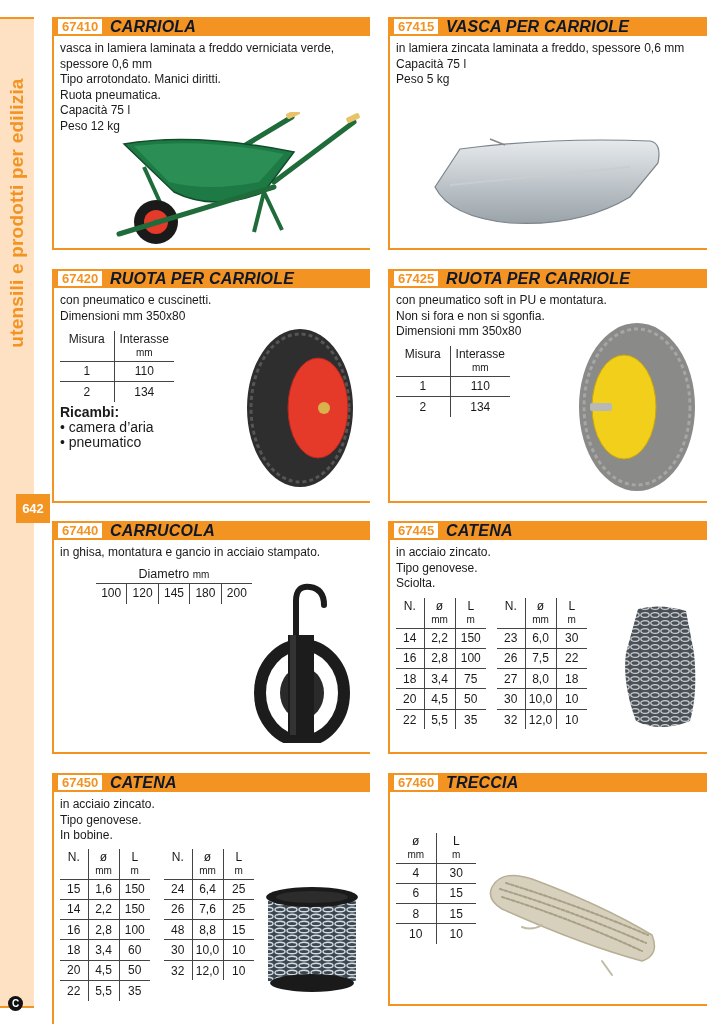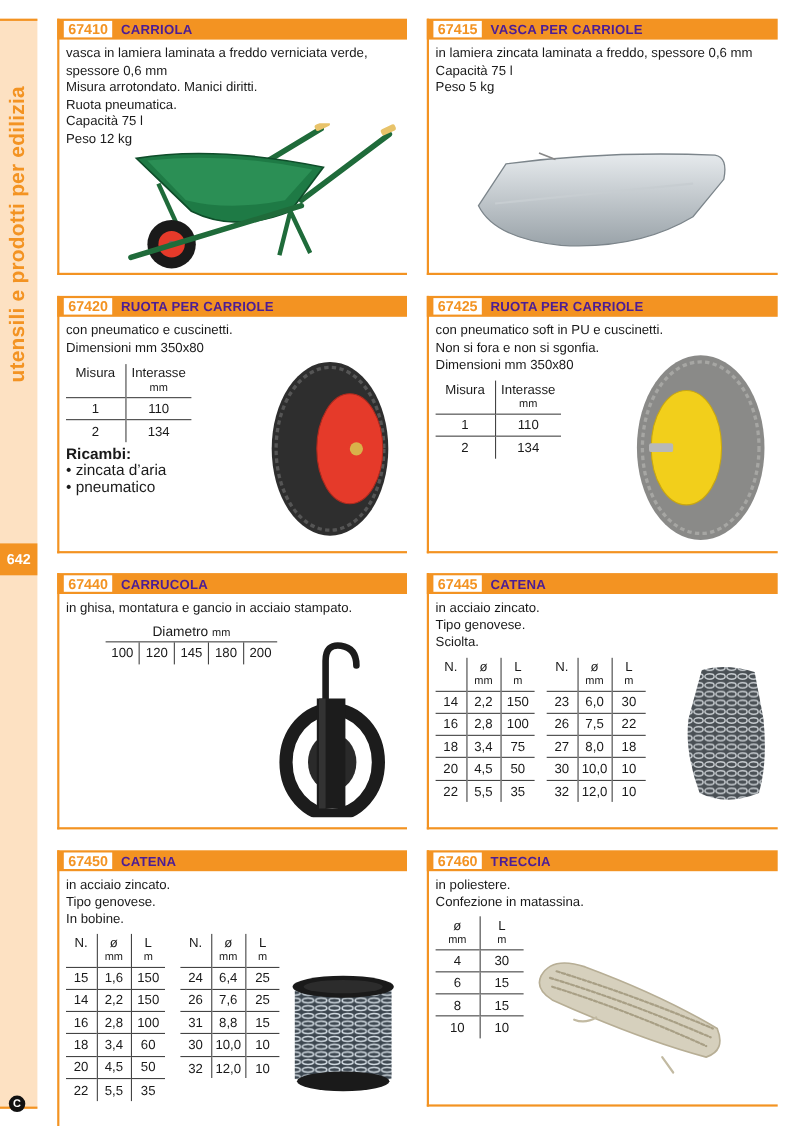--- a/index.html
+++ b/index.html
@@ -2,27 +2,27 @@
 <html><head>
 <meta charset="utf-8">
 <style>
   * { box-sizing: border-box; margin: 0; padding: 0; }
   html, body { width: 724px; height: 1024px; background: #ffffff; overflow: hidden; }
   body { position: relative; font-family: "Liberation Sans", "DejaVu Sans", sans-serif; color: #1a1a1a; }
 
   .sidebar { position: absolute; left: 0; top: 17px; width: 34px; height: 991px; background: #fde1c2; border-top: 2px solid #f39322; border-bottom: 2px solid #f39322; }
   .sidebar-title { position: absolute; left: 0; top: 34px; width: 34px; height: 320px; display: flex; align-items: center; justify-content: center; }
   .sidebar-title span { transform: rotate(-90deg); white-space: nowrap; font-weight: bold; font-size: 19px; color: #f39322; letter-spacing: 0.2px; }
-  .page-num { position: absolute; left: 0; top: 475px; width: 34px; height: 29px; background: #f39322; color: #fff; font-weight: bold; font-size: 13px; display: flex; align-items: center; justify-content: center; }
+  .page-num { position: absolute; left: 16px; top: 475px; width: 34px; height: 29px; background: #f39322; color: #fff; font-weight: bold; font-size: 13px; display: flex; align-items: center; justify-content: center; }
   .logo { position: absolute; left: 8px; top: 977px; width: 15px; height: 15px; border-radius: 50%; background: #111; color: #fff; font-size: 10px; font-weight: bold; display: flex; align-items: center; justify-content: center; }
 
   .card { position: absolute; border-left: 2px solid #f39322; border-bottom: 2px solid #f39322; }
   .card-header { position: absolute; left: -2px; top: 0; right: 0; height: 19px; background: #f39322; display: flex; align-items: center; }
   .code { margin-left: 6px; background: #fff; color: #f39322; font-weight: bold; font-size: 13px; height: 15px; line-height: 15px; padding: 0 4px; width: 44px; }
-  .title { color: #4c1d95; font-weight: bold; font-size: 12px; margin-left: 8px; letter-spacing: 0.2px; }
+  .title { color: #0f172a; font-weight: bold; font-size: 16px; margin-left: 8px; letter-spacing: 0.2px; font-style: italic; }
   .desc { position: absolute; left: 6px; top: 24px; font-size: 12px; line-height: 15.5px; color: #1a1a1a; }
 
   table.spec { border-collapse: collapse; font-size: 12px; position: absolute; }
   table.spec td, table.spec th { font-weight: normal; text-align: center; padding: 0; }
   table.spec .hd { vertical-align: top; line-height: 13px; height: 30px; padding-top: 2px; margin-left: 24px; }
   table.spec .sub { font-size: 10px; display: block; }
   table.spec tr.r td { height: 20.3px; border-top: 1px solid #444; }
   table.spec .vr { border-left: 1px solid #444; }
 
   .ricambi { position: absolute; left: 6px; font-size: 14px; line-height: 15px; }
@@ -49,21 +49,21 @@
 </div>
 
 <div class="card" style="left:52px; top:17px; width:318px; height:233px;">
   <div class="card-header">
     <span class="code">67410</span>
     <span class="title">CARRIOLA</span>
   </div>
   <div class="desc">
     <div>vasca in lamiera laminata a freddo verniciata verde,</div>
     <div>spessore 0,6 mm</div>
-    <div>Misura arrotondato. Manici diritti.</div>
+    <div>Tipo arrotondato. Manici diritti.</div>
     <div>Ruota pneumatica.</div>
     <div>Capacità 75 l</div>
     <div>Peso 12 kg</div>
   </div>
   <svg class="img" style="left:60px; top:95px;" width="255" height="135" viewBox="0 0 255 135">
     <path d="M240 10 L 160 70" stroke="#1f6b3a" stroke-width="5" stroke-linecap="round"></path>
     <path d="M178 5 L 120 40" stroke="#1f6b3a" stroke-width="5" stroke-linecap="round"></path>
     <rect x="232" y="3" width="14" height="6" rx="2" fill="#e8c36a" transform="rotate(-25 239 6)"></rect>
     <rect x="172" y="-1" width="14" height="6" rx="2" fill="#e8c36a" transform="rotate(-25 179 2)"></rect>
     <path d="M10 32 Q 80 20 180 40 L 150 80 Q 100 100 60 80 Z" fill="#1e7a45" stroke="#0f4d2a" stroke-width="1.5"></path>
@@ -120,38 +120,38 @@
       <td class="vr">110</td>
     </tr>
     <tr class="r">
       <td>2</td>
       <td class="vr">134</td>
     </tr>
   </tbody>
     </table>
   <div class="ricambi" style="top:136px;">
     <b>Ricambi:</b>
-    <div>• zincata d’aria</div>
+    <div>• camera d’aria</div>
     <div>• pneumatico</div>
   </div>
   <svg class="img" style="left:190px; top:58px;" width="115" height="162" viewBox="0 0 115 162">
     <ellipse cx="56" cy="81" rx="53" ry="79" fill="#2e2e2e"></ellipse>
     <ellipse cx="56" cy="81" rx="49" ry="74" fill="none" stroke="#555" stroke-width="3" stroke-dasharray="4 3"></ellipse>
     <ellipse cx="74" cy="81" rx="30" ry="50" fill="#e53a2a" stroke="#b02a1e" stroke-width="1"></ellipse>
     <circle cx="80" cy="81" r="6" fill="#d8b24a"></circle>
   </svg>
 </div>
 
 <div class="card" style="left:388px; top:269px; width:319px; height:234px;">
   <div class="card-header">
     <span class="code">67425</span>
     <span class="title">RUOTA PER CARRIOLE</span>
   </div>
   <div class="desc">
-    <div>con pneumatico soft in PU e cuscinetti.</div>
+    <div>con pneumatico soft in PU e montatura.</div>
     <div>Non si fora e non si sgonfia.</div>
     <div>Dimensioni mm 350x80</div>
   </div>
   <table class="spec" style="left:6px; top:77px; width:114px;">
     <tbody>
         <tr>
       <th class="hd" style="width:54px;"><span>Misura</span></th>
       <th class="hd vr"><span>Interasse</span><span class="sub">mm</span></th>
     </tr>
     <tr class="r">
@@ -348,21 +348,21 @@
           <td>24</td>
           <td class="vr">6,4</td>
           <td class="vr">25</td>
         </tr>
     <tr class="r">
           <td>26</td>
           <td class="vr">7,6</td>
           <td class="vr">25</td>
         </tr>
     <tr class="r">
-          <td>31</td>
+          <td>48</td>
           <td class="vr">8,8</td>
           <td class="vr">15</td>
         </tr>
     <tr class="r">
           <td>30</td>
           <td class="vr">10,0</td>
           <td class="vr">10</td>
         </tr>
     <tr class="r">
           <td>32</td>
@@ -383,24 +383,20 @@
     <ellipse cx="50" cy="12" rx="36" ry="6" fill="#2c2c2c"></ellipse>
     <ellipse cx="50" cy="98" rx="42" ry="9" fill="#1a1a1a"></ellipse>
   </svg>
 </div>
 
 <div class="card" style="left:388px; top:773px; width:319px; height:233px;">
   <div class="card-header">
     <span class="code">67460</span>
     <span class="title">TRECCIA</span>
   </div>
-  <div class="desc">
-    <div>in poliestere.</div>
-    <div>Confezione in matassina.</div>
-  </div>
   <table class="spec" style="left:6px; top:60px; width:80px;">
     <tbody>
         <tr>
       <th class="hd" style="width:40px;"><span>ø</span><span class="sub">mm</span></th>
       <th class="hd vr"><span>L</span><span class="sub">m</span></th>
     </tr>
     <tr class="r">
           <td>4</td>
           <td class="vr">30</td>
         </tr>

